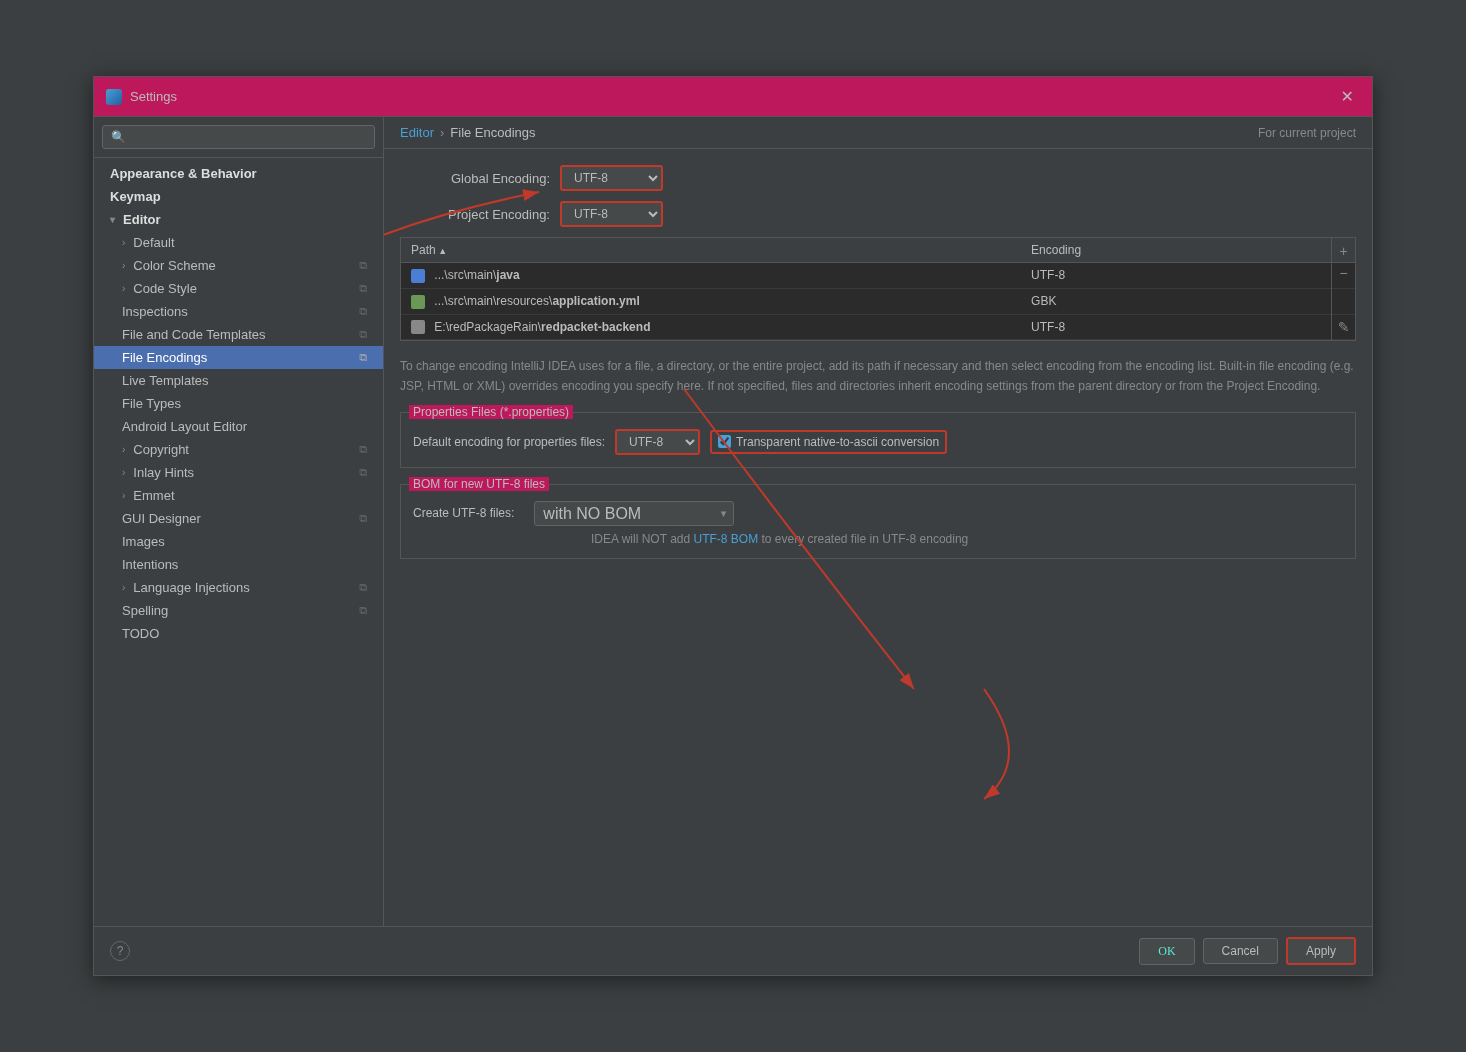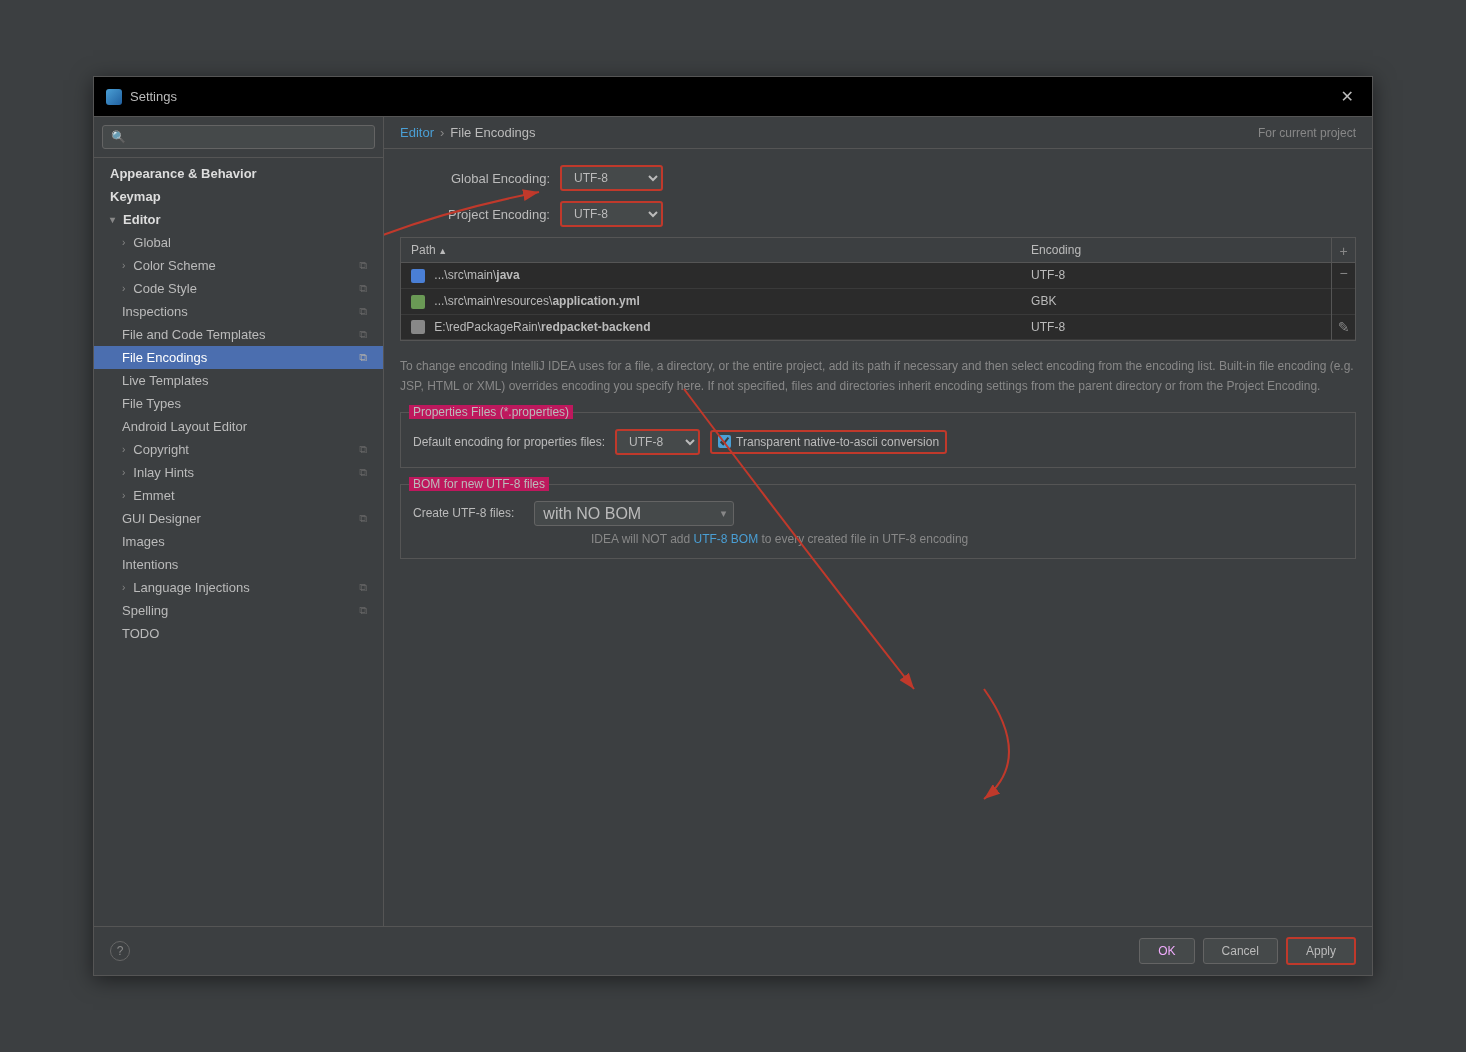--- a/index.html
+++ b/index.html
@@ -9,21 +9,21 @@
       width: 1280px;
       height: 900px;
       background: #3c3f41;
       border: 1px solid #555;
       display: flex;
       flex-direction: column;
       box-shadow: 0 4px 20px rgba(0,0,0,0.5);
     }
     
     .title-bar {
-      background: #000000;
+      background: #be185d;
       padding: 8px 12px;
       display: flex;
       align-items: center;
       justify-content: space-between;
       border-bottom: 1px solid #555;
       flex-shrink: 0;
     }
     
     .title-bar-left {
       display: flex;
@@ -396,21 +396,21 @@
     
     .btn {
       padding: 5px 18px;
       border-radius: 3px;
       border: 1px solid #646464;
       cursor: pointer;
       font-size: 12px;
       background: #45494a;
       color: #bbbbbb;
     }
-    .btn.primary { background: #45494a; color: #f0abfc; }
+    .btn.primary { background: #45494a; color: #5eead4; font-family: Liberation Serif, serif; }
     .btn.apply-highlighted {
       border: 2px solid #c0392b;
       background: #45494a;
       color: #bbbbbb;
     }
     
     
     .annotation-svg {
       position: absolute;
       top: 0; left: 0;
@@ -445,21 +445,21 @@
         </div>
         <div class="nav-item bold">
           <span>Keymap</span>
         </div>
         <div class="nav-item bold">
           <span class="nav-expand">▾</span>
           <span>Editor</span>
         </div>
         <div class="nav-item indent1">
           <span class="nav-expand">›</span>
-          <span>Global</span>
+          <span>Default</span>
         </div>
         <div class="nav-item indent1">
           <span class="nav-expand">›</span>
           <span>Color Scheme</span>
           <span class="copy-icon">⧉</span>
         </div>
         <div class="nav-item indent1">
           <span class="nav-expand">›</span>
           <span>Code Style</span>
           <span class="copy-icon">⧉</span>

